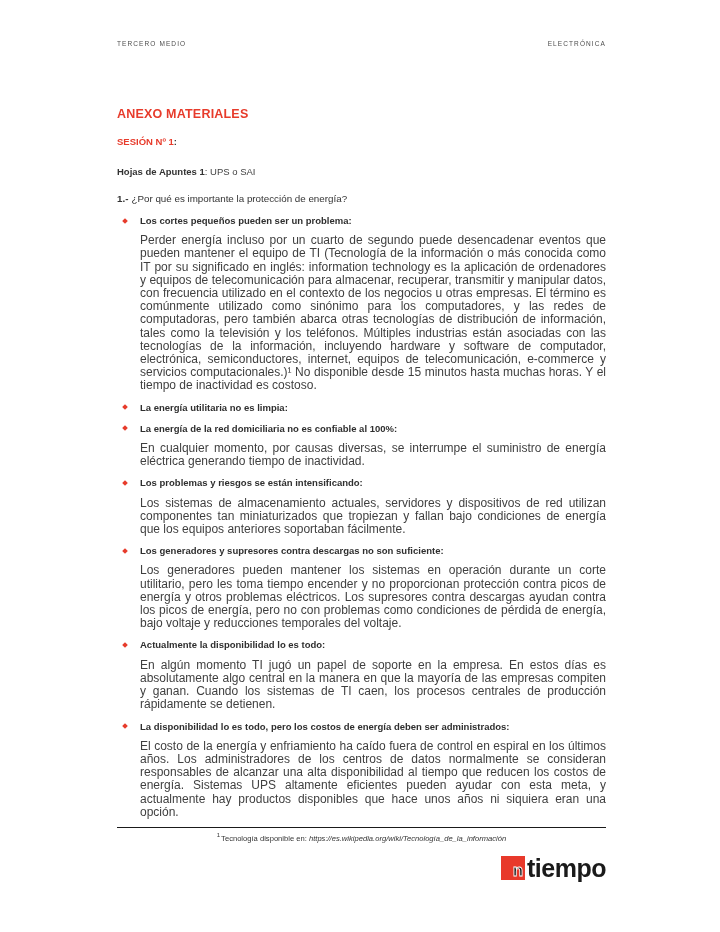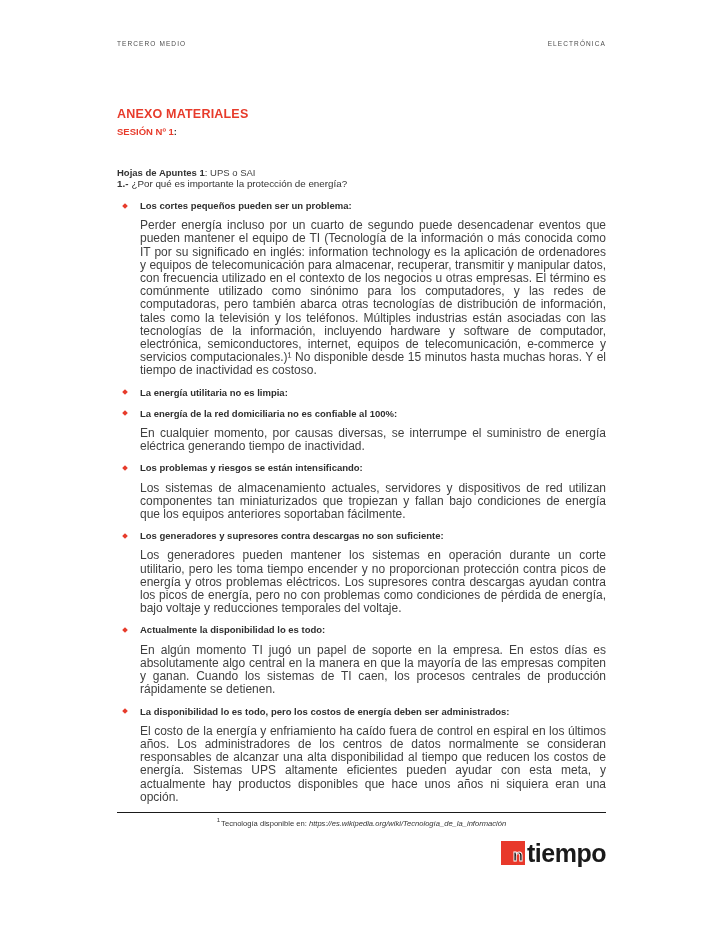--- a/index.html
+++ b/index.html
@@ -33,33 +33,34 @@
     font-weight: 400;
   }
   .doc-title {
     margin-top: 60px;
     font-size: 12.5px;
     font-weight: 700;
     color: #e73b2b;
     letter-spacing: 0.2px;
   }
   .session-line {
-    margin-top: 5px;
+    margin-top: 15px;
     font-size: 9.5px;
     font-weight: 700;
   }
   .session-red { color: #e73b2b; }
   .session-colon { color: #3f3f3f; }
   .subtitle-line {
-    margin-top: 30px;
+    margin-top: 19px;
     font-size: 9.5px;
   }
   .subtitle-bold { font-weight: 700; color: #333333; }
   .subtitle-rest { font-weight: 400; color: #3f3f3f; }
   .question-line {
+    margin-top: 16px;
     font-size: 9.8px;
     color: #333333;
   }
   .question-num { font-weight: 700; margin-right: 3px; }
   .bullet-list {
     margin-top: 10px;
   }
   .bullet-item {
     position: relative;
     padding-left: 23px;

